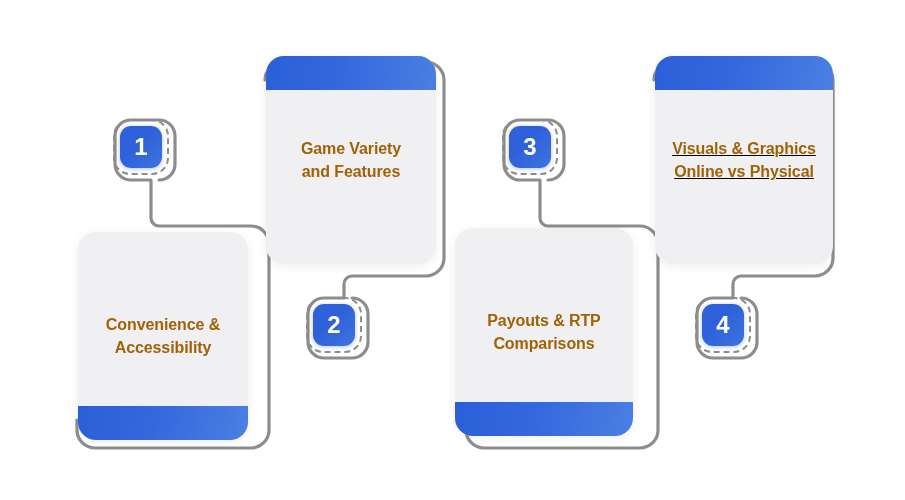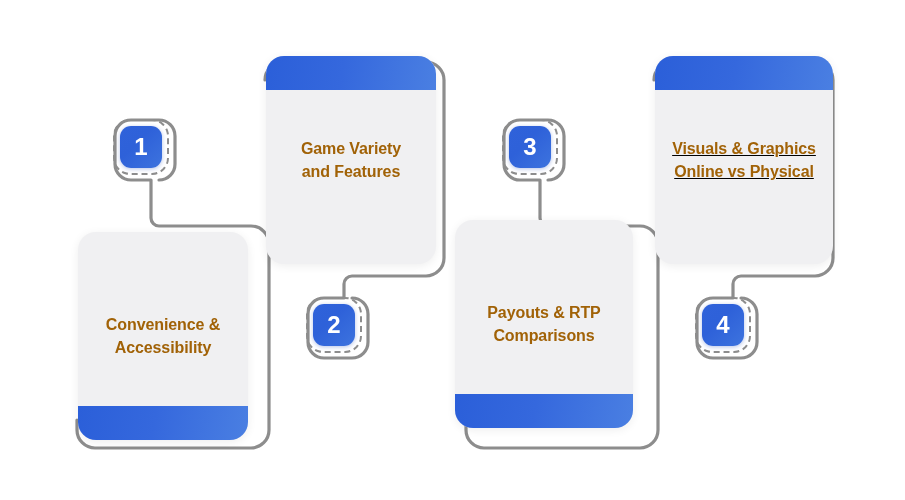--- a/index.html
+++ b/index.html
@@ -167,21 +167,21 @@
     <div class="card-label">Convenience &amp;
 Accessibility</div>
   </div>
 
   <div class="card" style="left:266px;top:56px;width:170px;height:208px;">
     <div class="bar top"></div>
     <div class="card-label">Game Variety
 and Features</div>
   </div>
 
-  <div class="card" style="left:455px;top:220px;width:178px;height:208px;">
+  <div class="card" style="left:455px;top:228px;width:178px;height:208px;">
     <div class="bar bottom"></div>
     <div class="card-label">Payouts &amp; RTP
 Comparisons</div>
   </div>
 
   <div class="card" style="left:655px;top:56px;width:178px;height:208px;text-decoration:underline;">
     <div class="bar top"></div>
     <div class="card-label">Visuals &amp; Graphics
 Online vs Physical</div>
   </div>

